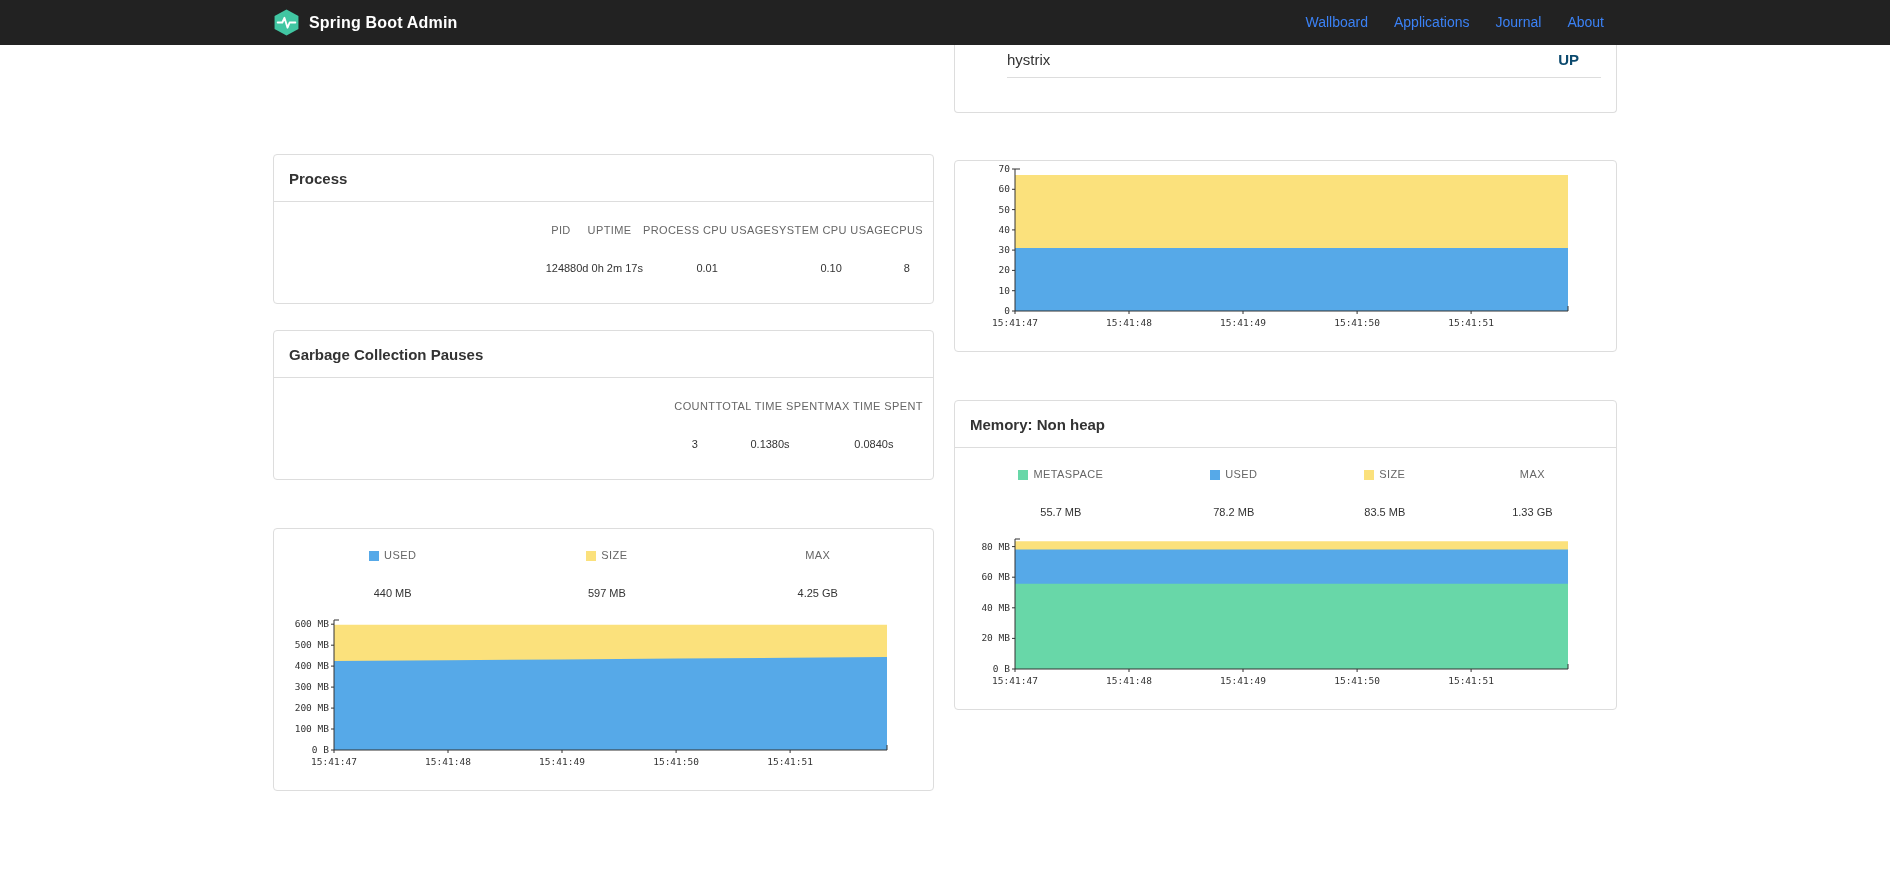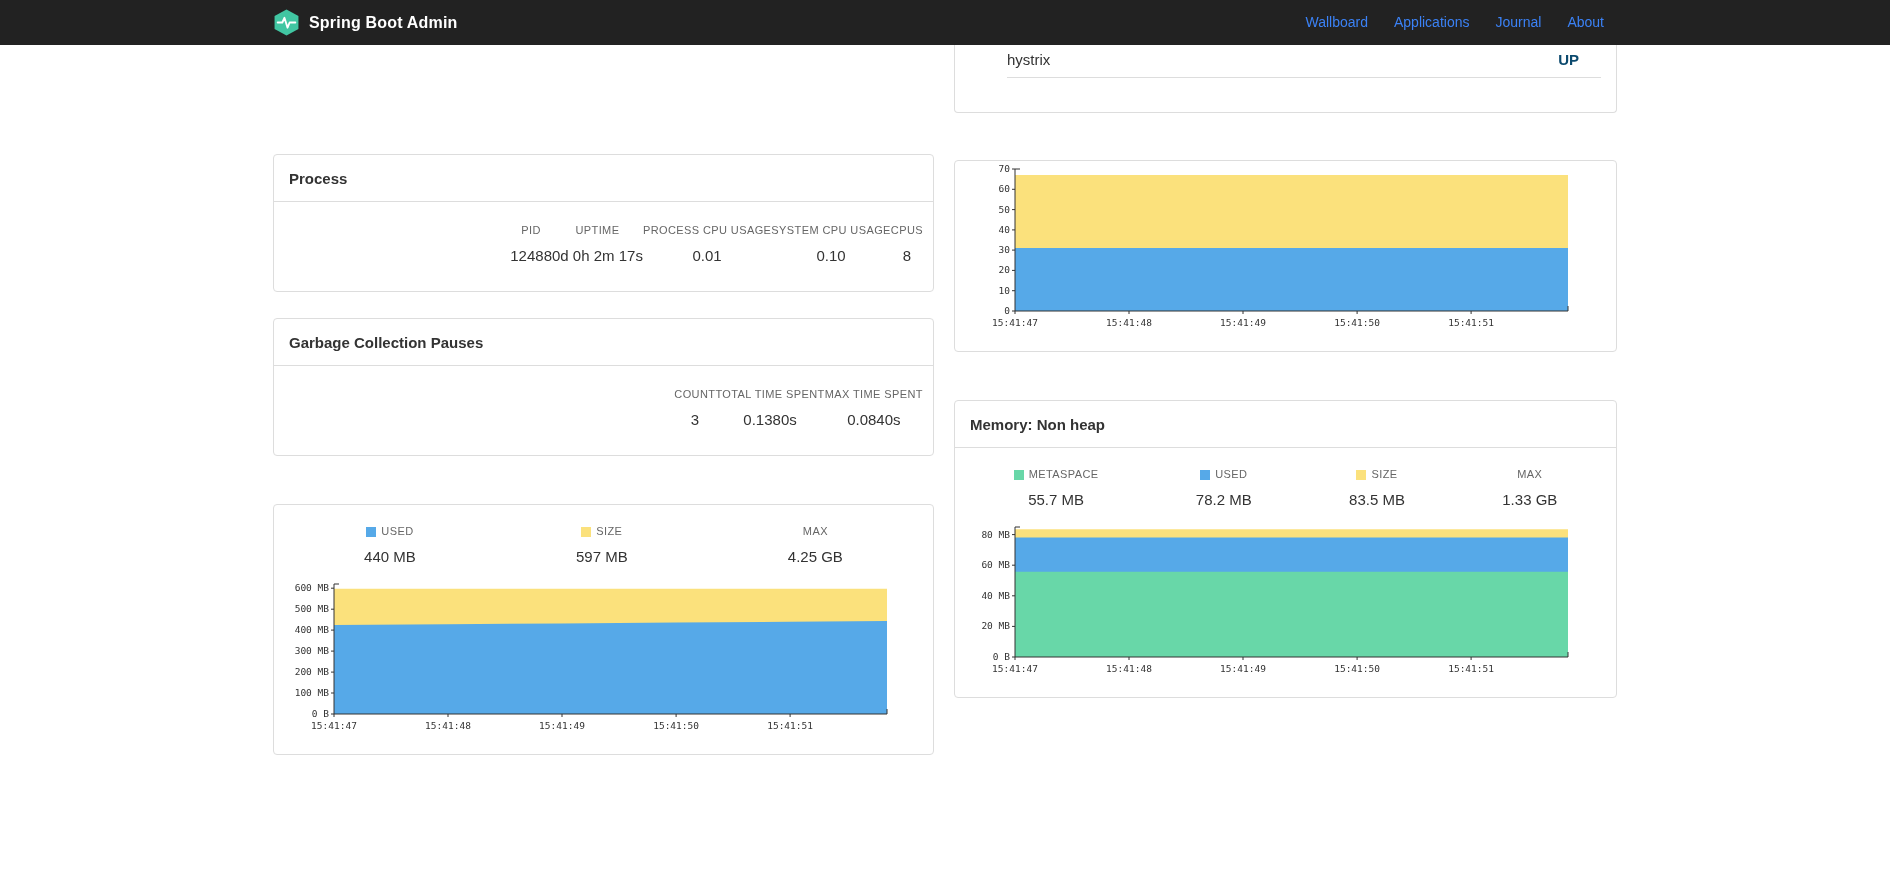--- a/index.html
+++ b/index.html
@@ -46,21 +46,21 @@
   .app-status { font-size:15px; font-weight:bold; color:#0c4a6e; padding-right:22px; }
 
   
   .metrics { display:flex; justify-content:flex-end; padding:22px 10px 26px; }
   .legend  { display:flex; justify-content:space-around; padding:20px 10px 10px; }
   .metric { text-align:center; }
   .metric .label {
     font-size:11px; color:#666; letter-spacing:0.4px; line-height:13px;
     display:flex; align-items:center; justify-content:center;
   }
-  .metric .value { font-size:15px; color:#333; margin-top:10px; line-height:18px; }
+  .metric .value { font-size:11px; color:#333; margin-top:22px; line-height:18px; }
   .swatch { width:10px; height:10px; display:inline-block; margin-right:5px; flex:0 0 auto; }
 
   
   .chart-wrap { padding:2px 8px 12px 8px; }
   svg text.tick { font-family:"DejaVu Sans Mono", monospace; font-size:9.5px; fill:#333; }
 </style>
 </head>
 <body>
 
 <div class="navbar">

